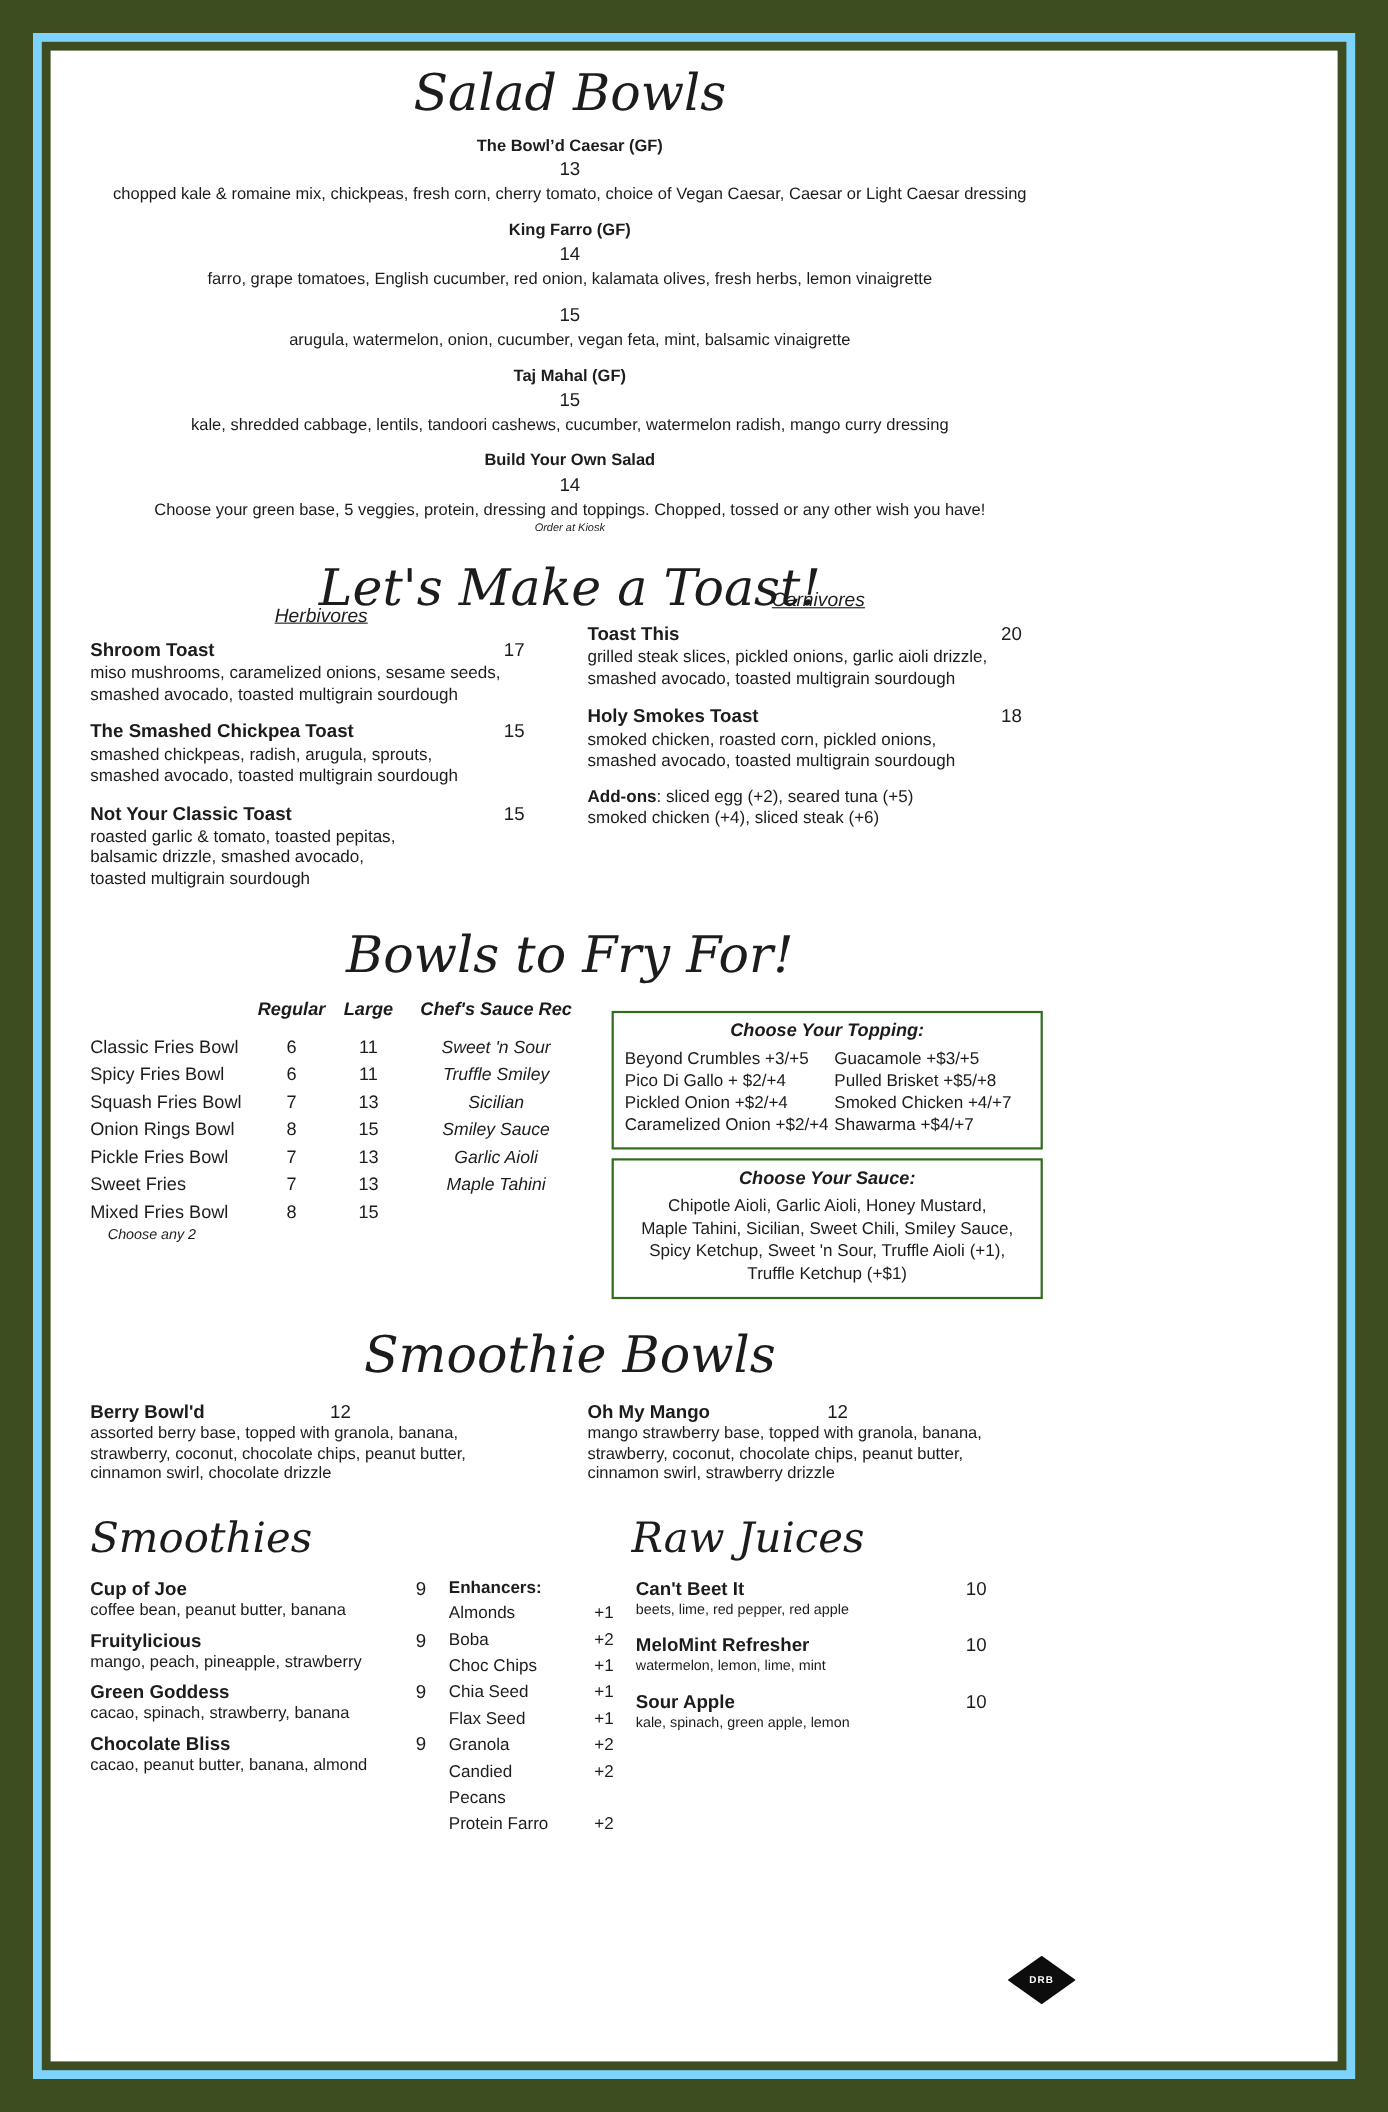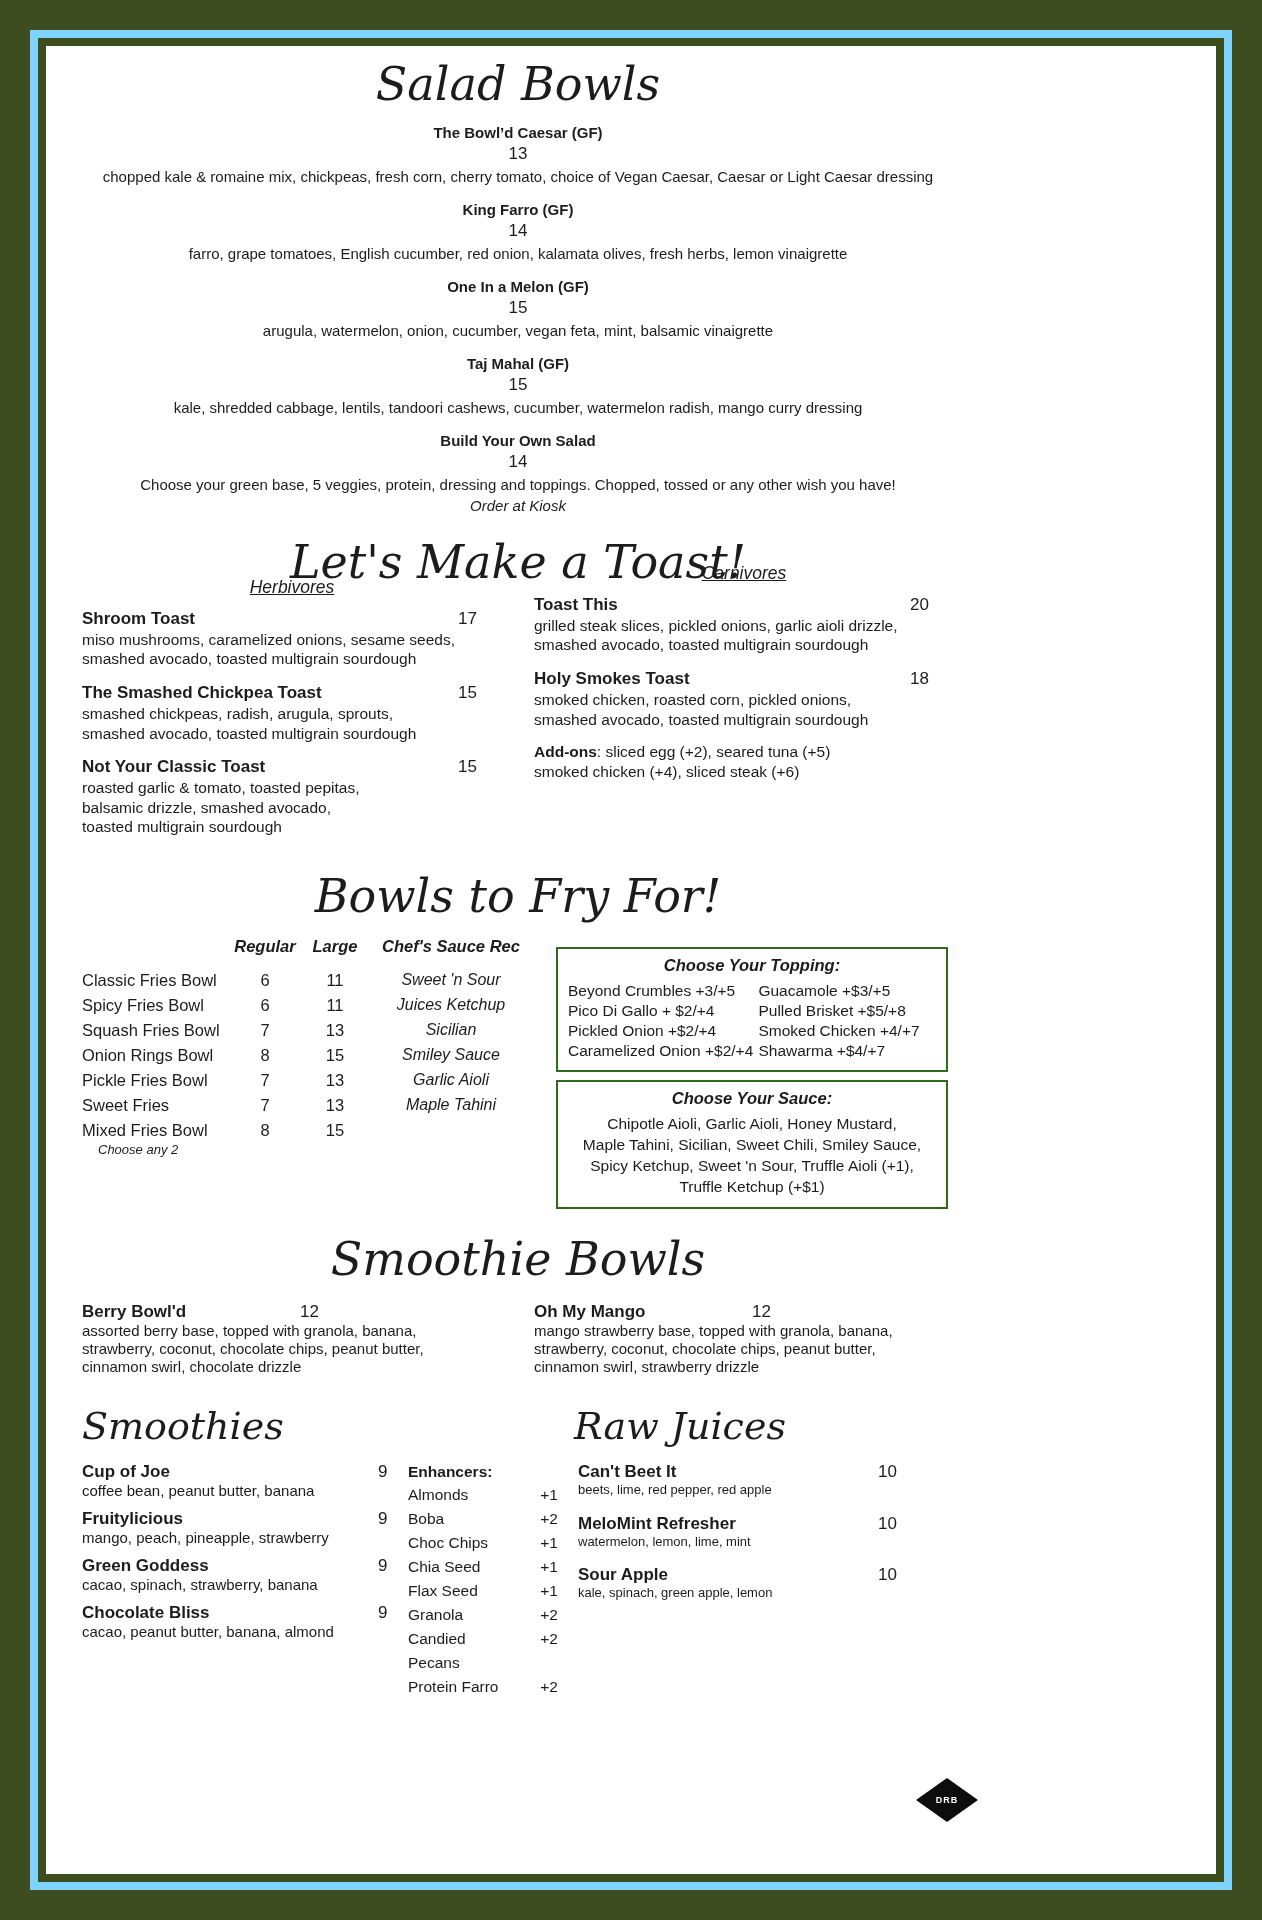--- a/index.html
+++ b/index.html
@@ -22,21 +22,21 @@
     margin:0; line-height:1.15;
   }
   .script.big { font-size:46px; text-align:center; }
   .script.small { font-size:38px; }
 
   
   .c-item { text-align:center; margin-bottom:13px; }
   .c-name { font-weight:bold; font-size:15px; line-height:1.3; }
   .c-price { font-size:17px; margin-top:2px; }
   .c-desc { font-size:15px; margin-top:3px; line-height:1.3; }
-  .c-note { font-size:15px; font-style:italic; margin-top:2px; }
+  .c-note { font-size:10px; font-style:italic; margin-top:2px; }
   .salad-title { margin:6px 0 12px; }
 
   
   .toast-section { margin-top:22px; }
   .toast-title { margin-bottom:-26px; position:relative; z-index:1; }
   .toast-grid { display:grid; grid-template-columns:1fr 1fr; column-gap:32px; }
   .col-header { text-align:center; font-style:italic; font-size:17.5px; text-decoration:underline; margin:0 0 10px; }
   .toast-col-left .col-header { margin-top:14px; }
   .t-item { display:flex; margin-bottom:13px; }
   .t-text { flex:1; }
@@ -119,21 +119,20 @@
         <div class="c-name">The Bowl’d Caesar (GF)</div>
         <div class="c-price">13</div>
         <div class="c-desc">chopped kale &amp; romaine mix, chickpeas, fresh corn, cherry tomato, choice of Vegan Caesar, Caesar or Light Caesar dressing</div>
       </div>
       <div class="c-item">
         <div class="c-name">King Farro (GF)</div>
         <div class="c-price">14</div>
         <div class="c-desc">farro, grape tomatoes, English cucumber, red onion, kalamata olives, fresh herbs, lemon vinaigrette</div>
       </div>
       <div class="c-item">
-        <div class="c-name">One In a Melon (GF)</div>
         <div class="c-price">15</div>
         <div class="c-desc">arugula, watermelon, onion, cucumber, vegan feta, mint, balsamic vinaigrette</div>
       </div>
       <div class="c-item">
         <div class="c-name">Taj Mahal (GF)</div>
         <div class="c-price">15</div>
         <div class="c-desc">kale, shredded cabbage, lentils, tandoori cashews, cucumber, watermelon radish, mango curry dressing</div>
       </div>
       <div class="c-item">
         <div class="c-name">Build Your Own Salad</div>
@@ -223,21 +222,21 @@
           <div class="fry-row">
             <div class="fr-name">Classic Fries Bowl</div>
             <div class="fr-num">6</div>
             <div class="fr-num">11</div>
             <div class="fr-sauce">Sweet 'n Sour</div>
           </div>
           <div class="fry-row">
             <div class="fr-name">Spicy Fries Bowl</div>
             <div class="fr-num">6</div>
             <div class="fr-num">11</div>
-            <div class="fr-sauce">Juices Ketchup</div>
+            <div class="fr-sauce">Truffle Smiley</div>
           </div>
           <div class="fry-row">
             <div class="fr-name">Squash Fries Bowl</div>
             <div class="fr-num">7</div>
             <div class="fr-num">13</div>
             <div class="fr-sauce">Sicilian</div>
           </div>
           <div class="fry-row">
             <div class="fr-name">Onion Rings Bowl</div>
             <div class="fr-num">8</div>

